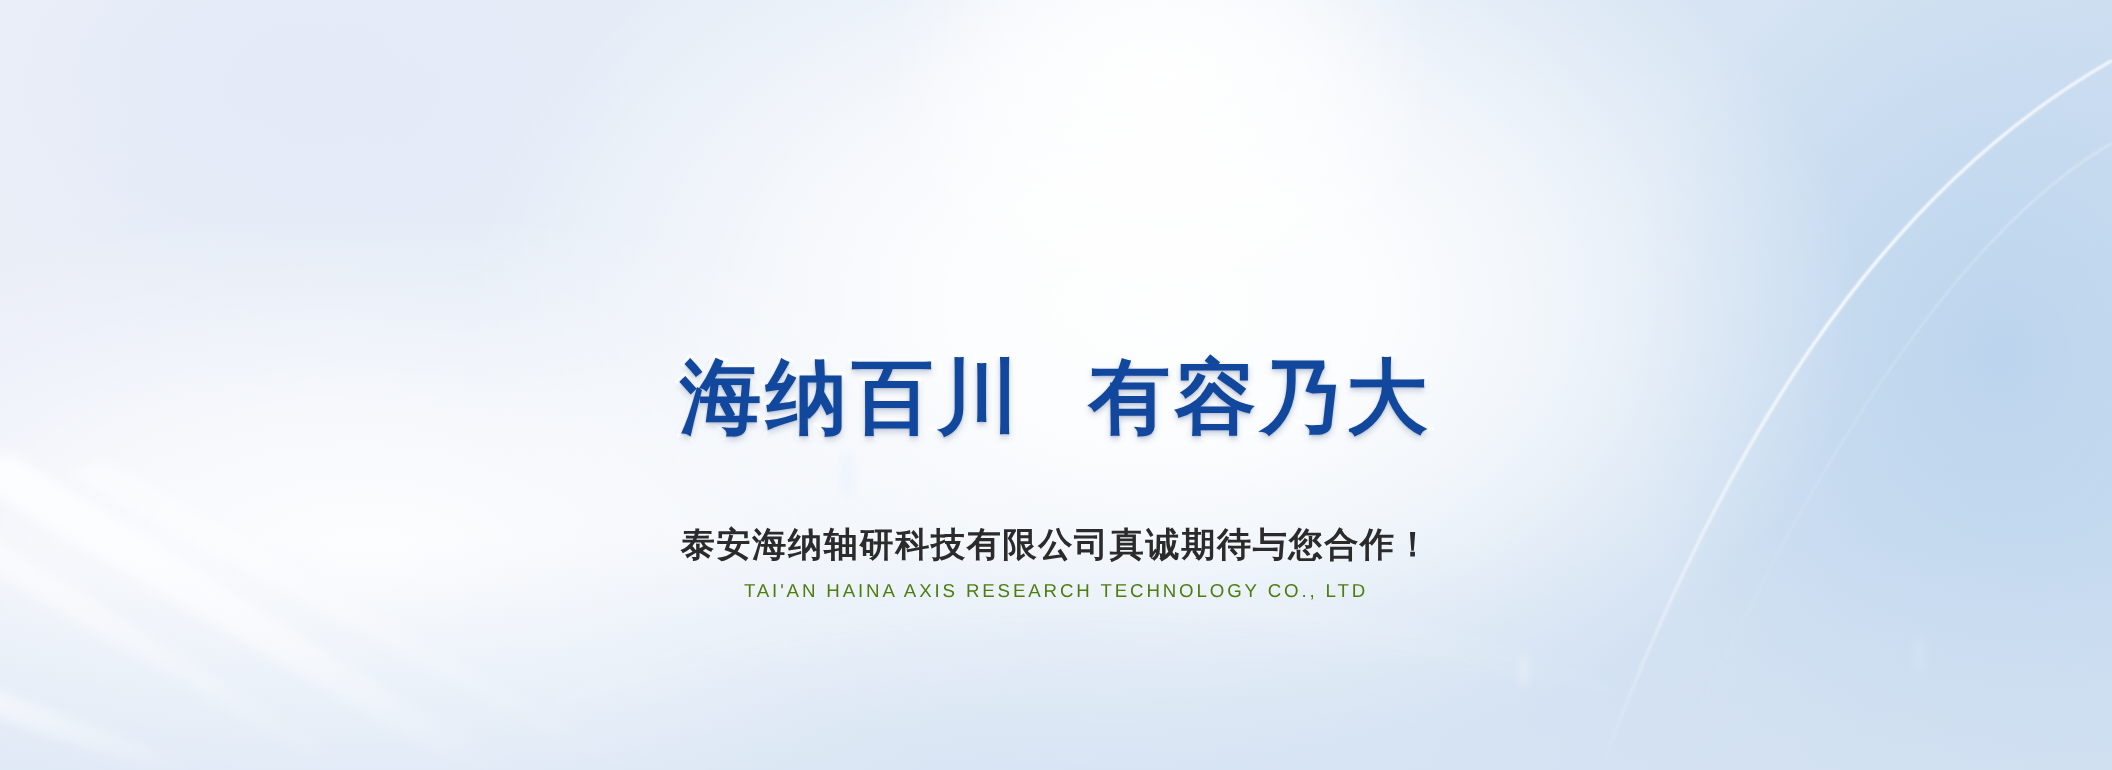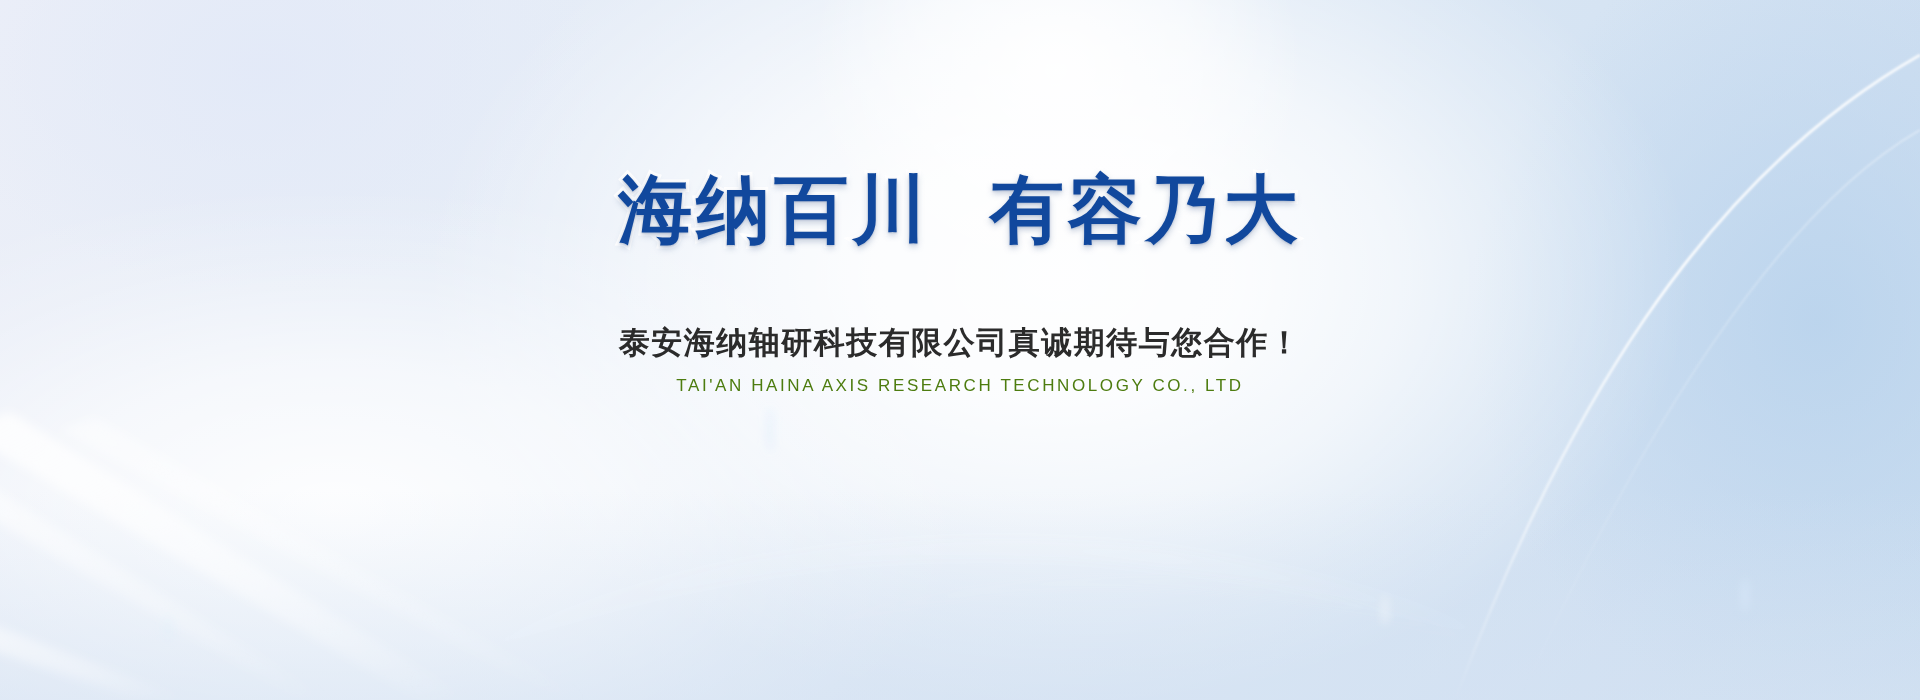--- a/index.html
+++ b/index.html
@@ -106,21 +106,21 @@
 
   
   .content {
     position:absolute;
     left:0; right:0;
     top:0;
     height:100%;
     display:flex;
     flex-direction:column;
     align-items:center;
-    justify-content:flex-start;
+    justify-content:center;
     text-align:center;
     padding-top:170px;
   }
 
   .headline {
     font-family:"DejaVu Sans","Liberation Sans",sans-serif;
     font-size:74px;
     font-weight:bold;
     letter-spacing:4px;
     line-height:1.08;

